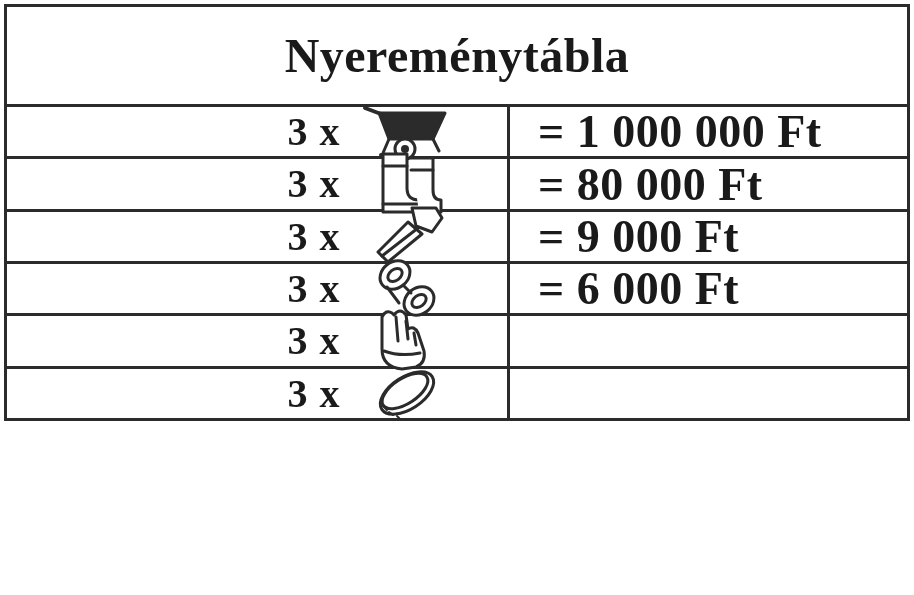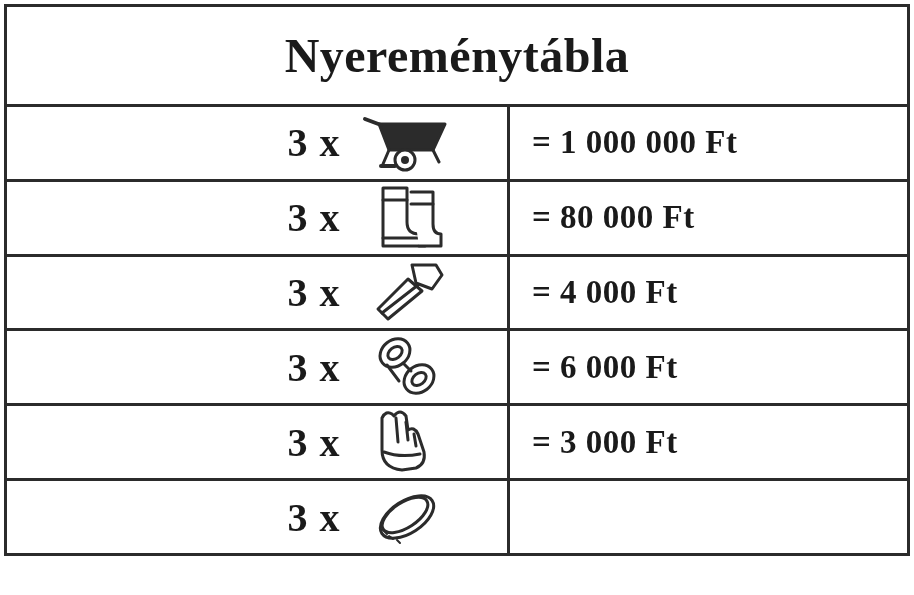--- a/index.html
+++ b/index.html
@@ -13,21 +13,21 @@
     font-family: "Liberation Serif", serif;
     color: #1a1a1a;
     overflow: hidden;
   }
 
   .prize-table {
     position: absolute;
     left: 4px;
     top: 4px;
     width: 906px;
-    height: 552px;
+    height: 417px;
     border: 3px solid #2b2b2b;
     box-sizing: border-box;
     display: flex;
     flex-direction: column;
     background: #ffffff;
   }
 
   .table-title {
     flex: 0 0 97px;
     border-bottom: 3px solid #2b2b2b;
@@ -79,23 +79,23 @@
   }
   .icon-wrap svg {
     display: block;
   }
 
   .cell-right {
     flex: 1 1 auto;
     display: flex;
     align-items: center;
     justify-content: flex-start;
-    padding-left: 22px;
+    padding-left: 28px;
     box-sizing: border-box;
-    font-size: 33px;
+    font-size: 46px;
     font-weight: bold;
     font-family: "Liberation Serif", serif;
     white-space: nowrap;
     letter-spacing: 0.5px;
   }
 </style>
 </head>
 <body>
 
 <div class="prize-table">
@@ -146,21 +146,21 @@
       <span class="icon-wrap">
         <svg width="86" height="68" viewBox="0 0 86 68">
           <g fill="#ffffff" stroke="#2b2b2b" stroke-width="3" stroke-linejoin="round" stroke-linecap="round">
             <path d="M48 6 L72 6 L78 16 L68 30 L52 24 Z"></path>
             <path d="M44 20 L58 32 L24 60 L14 50 Z"></path>
             <path d="M18 54 L54 26"></path>
           </g>
         </svg>
       </span>
     </div>
-    <div class="cell-right">= 4 000 Ft</div>
+    <div class="cell-right">= 9 000 Ft</div>
   </div>
 
   <div class="row">
     <div class="cell-left">
       <span class="count">3 x</span>
       <span class="icon-wrap">
         <svg width="76" height="72" viewBox="0 0 76 72">
           <g fill="#ffffff" stroke="#2b2b2b" stroke-width="3" stroke-linejoin="round" stroke-linecap="round">
             <ellipse cx="26" cy="22" rx="16" ry="13" transform="rotate(-38 26 22)"></ellipse>
             <ellipse cx="26" cy="22" rx="8" ry="5.5" transform="rotate(-38 26 22)"></ellipse>
@@ -183,21 +183,20 @@
           <g fill="#ffffff" stroke="#2b2b2b" stroke-width="3" stroke-linejoin="round" stroke-linecap="round">
             <path d="M22 8 Q16 4 12 12 L12 44 Q12 62 32 64 L46 62 Q56 58 54 46 L48 28 Q44 20 38 24 L36 10 Q30 2 24 10 Z"></path>
             <path d="M26 12 L28 36"></path>
             <path d="M36 16 L38 34"></path>
             <path d="M44 28 L46 40"></path>
             <path d="M14 46 Q30 52 50 48"></path>
           </g>
         </svg>
       </span>
     </div>
-    <div class="cell-right">= 3 000 Ft</div>
   </div>
 
   <div class="row">
     <div class="cell-left">
       <span class="count">3 x</span>
       <span class="icon-wrap">
         <svg width="76" height="62" viewBox="0 0 76 62">
           <g fill="#ffffff" stroke="#2b2b2b" stroke-width="3" stroke-linejoin="round" stroke-linecap="round">
             <ellipse cx="38" cy="31" rx="30" ry="16" transform="rotate(-33 38 31)"></ellipse>
             <ellipse cx="36" cy="29" rx="26" ry="12.5" transform="rotate(-33 36 29)"></ellipse>

